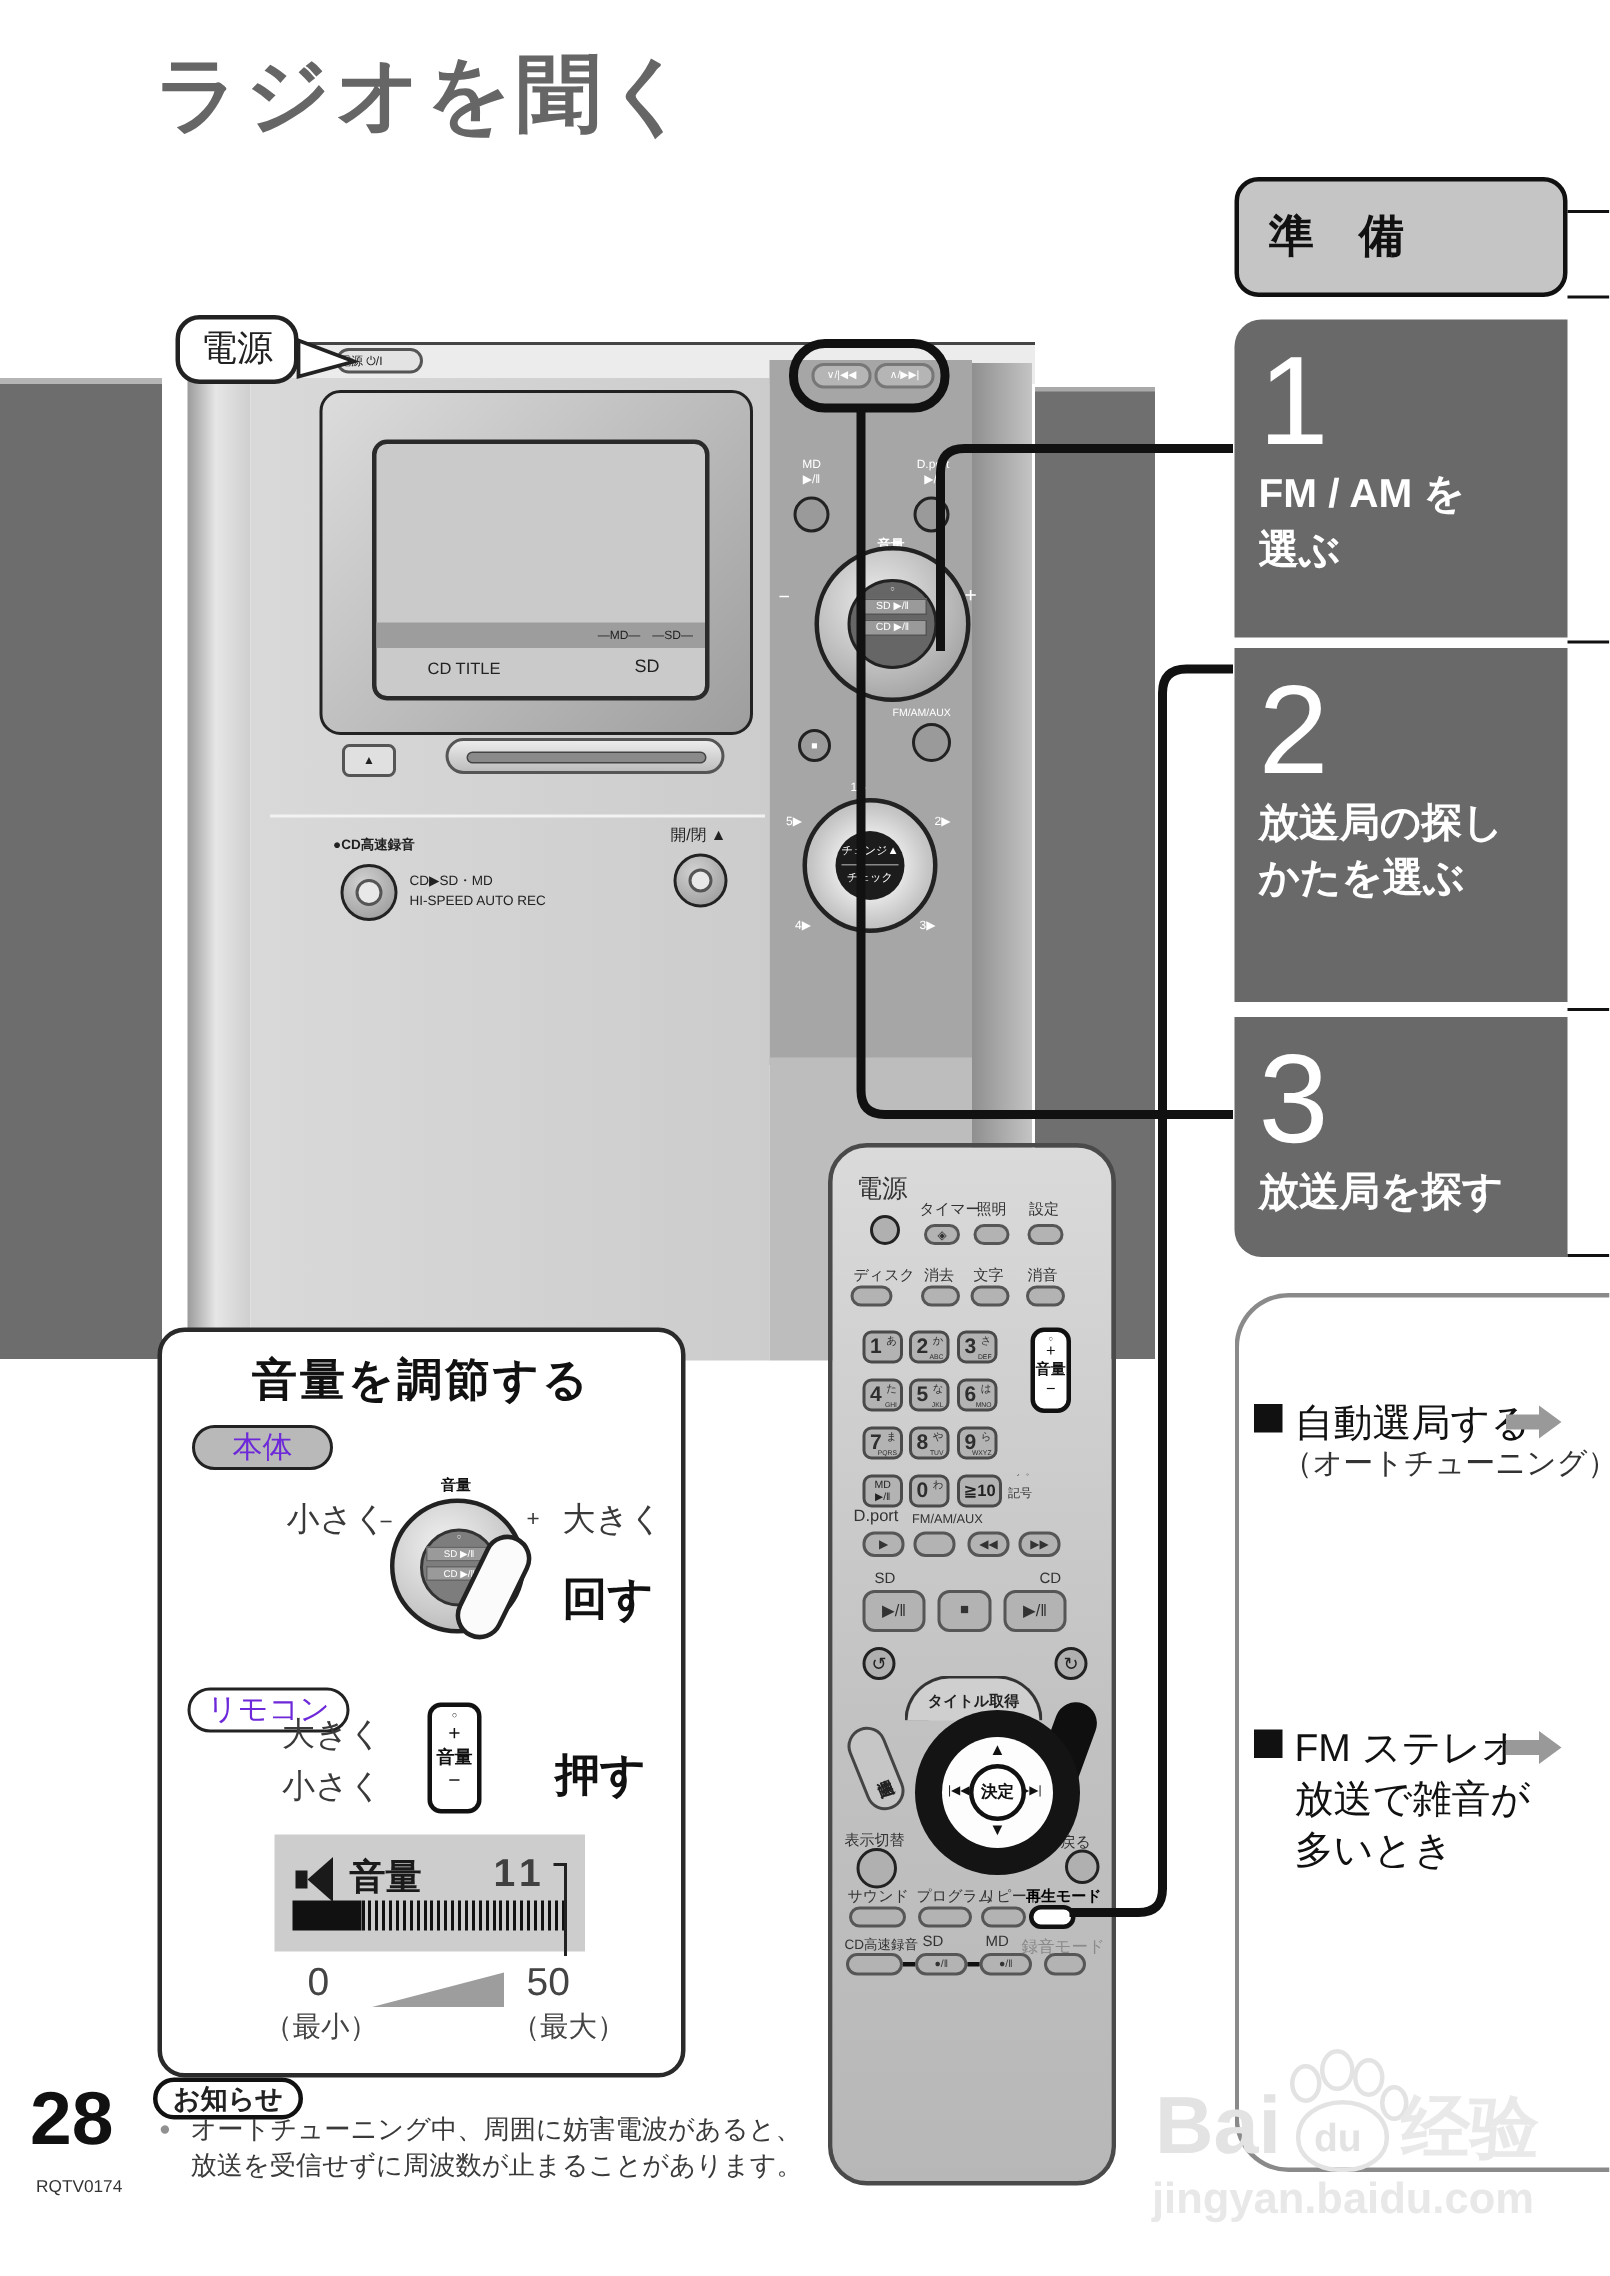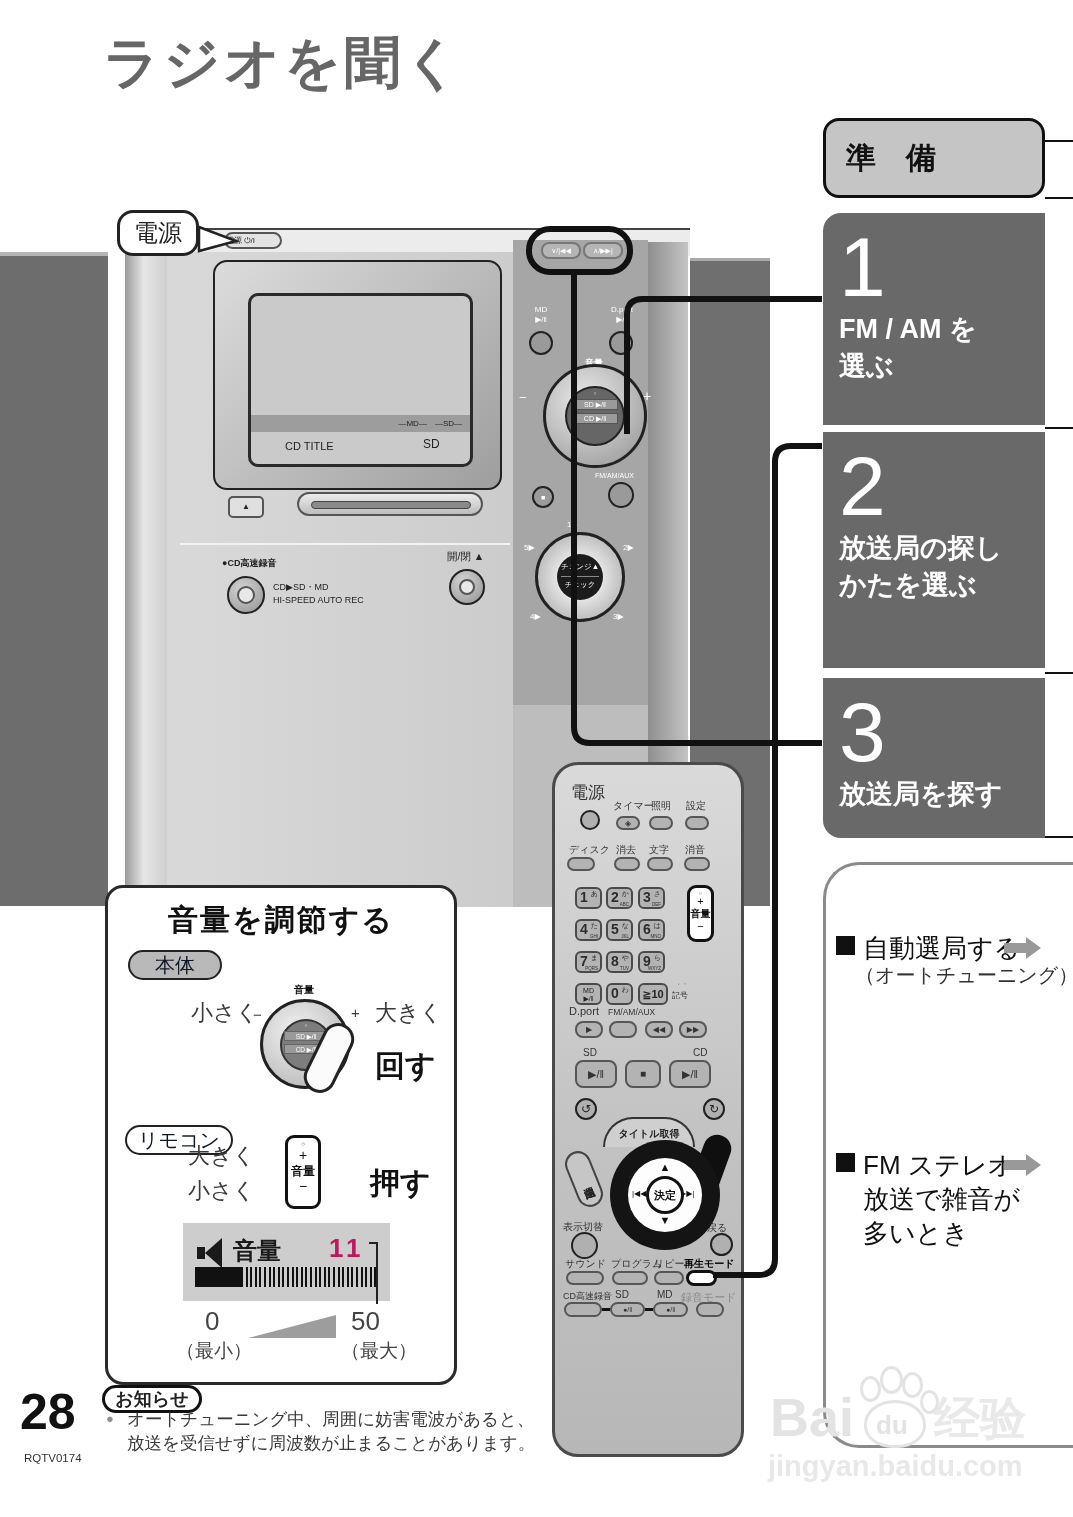--- a/index.html
+++ b/index.html
@@ -64,21 +64,21 @@
   .d-kana{position:absolute;right:2px;top:0;font-size:7px;color:#2e2e2e;}
   .d-latin{position:absolute;right:2px;bottom:0;font-size:4.5px;color:#2e2e2e;}
   .vrock{position:absolute;background:#fff;border:3px solid #111;border-radius:9px;box-sizing:border-box;
          text-align:center;color:#111;}
   .dash{position:absolute;height:3px;background:#111;}
   
   .volbox{left:105px;top:885px;width:352px;height:500px;border:3px solid #2a2a2a;border-radius:18px;
           background:#fff;box-sizing:border-box;z-index:5;}
   .vb-title{position:absolute;left:0;top:12px;width:100%;text-align:center;font-size:30px;font-weight:bold;color:#111;letter-spacing:2px;}
   .pill{position:absolute;border:2px solid #222;border-radius:16px;box-sizing:border-box;
-        text-align:center;font-size:20px;line-height:26px;color:#0f172a;}
+        text-align:center;font-size:20px;line-height:26px;color:#6d28d9;}
   .jtxt{position:absolute;font-size:22px;color:#3a3a3a;}
   .bigact{position:absolute;font-size:30px;font-weight:bold;color:#111;}
   .vdisp{position:absolute;left:75px;top:335px;width:207px;height:78px;background:#cdcdcd;}
   
   .pagenum{left:20px;top:1383px;font-size:50px;font-weight:bold;color:#111;z-index:2;}
   .doccode{left:24px;top:1452px;font-size:11.5px;color:#333;z-index:2;}
   .notice-pill{left:102px;top:1385px;width:100px;height:28px;border:3px solid #111;border-radius:15px;
                box-sizing:border-box;text-align:center;font-size:18px;font-weight:bold;line-height:22px;z-index:2;}
   .ntext{font-size:17.5px;color:#3a3a3a;z-index:2;}
   
@@ -377,21 +377,21 @@
       <div style="font-size:14px;line-height:15px;">+</div>
       <div style="font-size:12px;line-height:16px;font-weight:bold;">音量</div>
       <div style="font-size:14px;line-height:15px;">−</div>
     </div>
     <div class="bigact" style="left:262px;top:275px;">押す</div>
 
     <div class="vdisp">
       <div style="position:absolute;left:14px;top:24px;width:8px;height:12px;background:#1a1a1a;"></div>
       <div style="position:absolute;left:22px;top:15px;width:0;height:0;border-top:15px solid transparent;border-bottom:15px solid transparent;border-right:17px solid #1a1a1a;"></div>
       <div class="ab b" style="left:50px;top:12px;font-size:24px;color:#1a1a1a;">音量</div>
-      <div class="ab b" style="left:146px;top:10px;font-size:26px;color:#be185d;letter-spacing:4px;">11</div>
+      <div class="ab b" style="left:146px;top:10px;font-size:26px;color:#404040;letter-spacing:4px;">11</div>
       <div style="position:absolute;left:12px;top:44px;width:46px;height:20px;background:#111;"></div>
       <div style="position:absolute;left:58px;top:44px;width:137px;height:20px;background:repeating-linear-gradient(90deg,#111 0 2px,transparent 2px 4.6px);"></div>
     </div>
 
     <div class="ab" style="left:97px;top:418px;font-size:26px;color:#444;">0</div>
     <div class="ab" style="left:68px;top:450px;font-size:19px;color:#444;">（最小）</div>
     <div class="ab" style="left:140px;top:427px;width:0;height:0;border-left:88px solid transparent;border-bottom:23px solid #9d9d9d;"></div>
     <div class="ab" style="left:243px;top:418px;font-size:26px;color:#444;">50</div>
     <div class="ab" style="left:233px;top:450px;font-size:19px;color:#444;">（最大）</div>
   </div>

